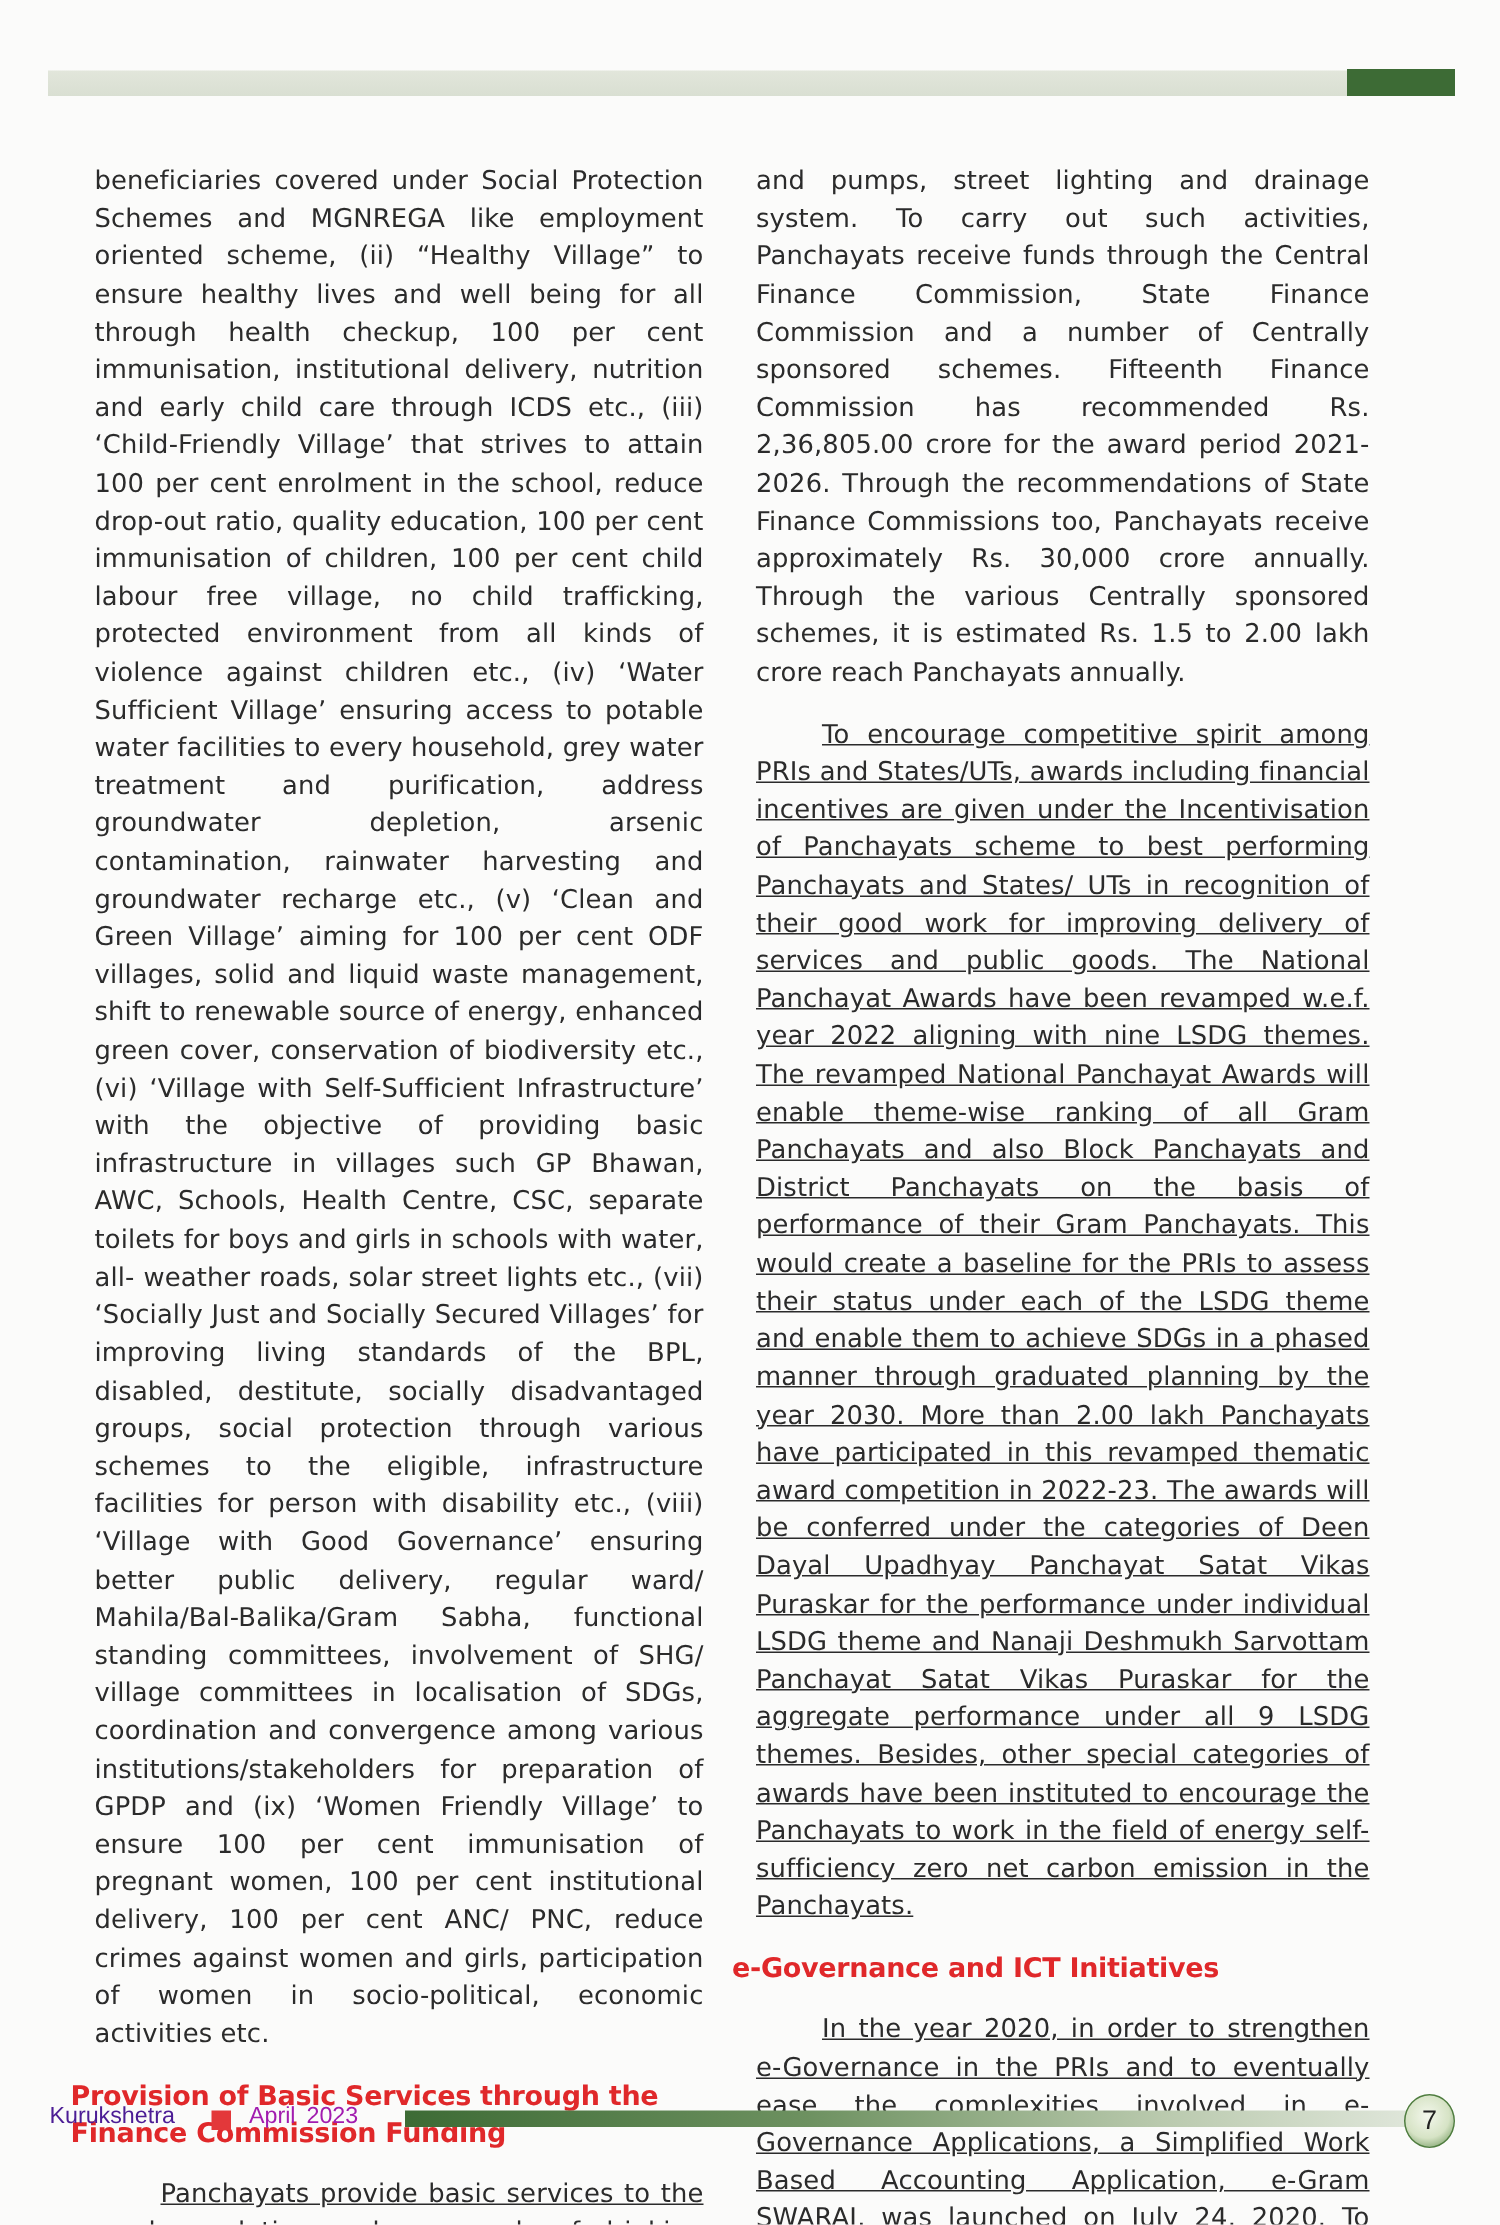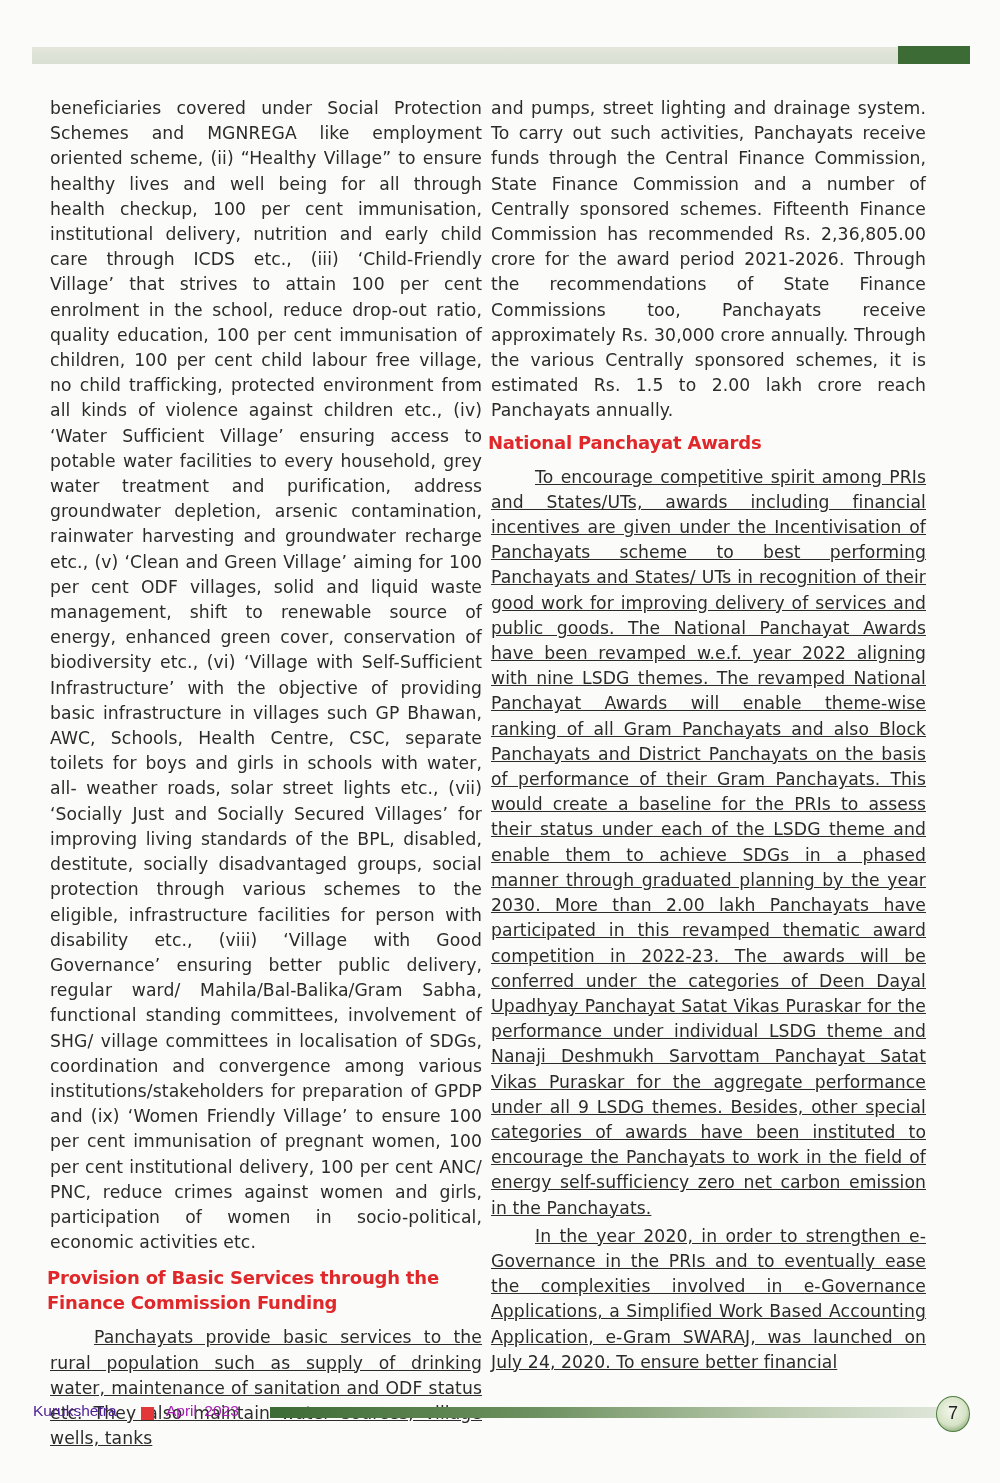--- a/index.html
+++ b/index.html
@@ -20,21 +20,21 @@
     background: #3d6b35;
   }
   .column {
     position: absolute; top: 93px; width: 438px;
     font-size: 17.2px; line-height: 25.2px;
     text-align: justify;
     letter-spacing: 0.1px;
   }
   .col-left { left: 47px; }
   .col-right { left: 488px; width: 441px; }
-  .para { margin: 3px; hyphens: none; }
+  .para { margin: 16px; hyphens: none; }
   .indent { text-indent: 44px; text-decoration: underline; }
   .heading {
     color: #e0282a;
     font-weight: bold;
     font-size: 18px;
     line-height: 25px;
     margin: 6px 0 10px 0;
     letter-spacing: -0.2px;
   }
   .col-left .heading { margin-top: 10px; text-align: left; }
@@ -71,22 +71,22 @@
 <div class="top-band-accent"></div>
 
 <div class="column col-left">
   <p class="para">beneficiaries covered under Social Protection Schemes and MGNREGA like employment oriented scheme, (ii) “Healthy Village” to ensure healthy lives and well being for all through health checkup, 100 per cent immunisation, institutional delivery, nutrition and early child care through ICDS etc., (iii) ‘Child-Friendly Village’ that strives to attain 100 per cent enrolment in the school, reduce drop-out ratio, quality education, 100 per cent immunisation of children, 100 per cent child labour free village, no child trafficking, protected environment from all kinds of violence against children etc., (iv) ‘Water Sufficient Village’ ensuring access to potable water facilities to every household, grey water treatment and purification, address groundwater depletion, arsenic contamination, rainwater harvesting and groundwater recharge etc., (v) ‘Clean and Green Village’ aiming for 100 per cent ODF villages, solid and liquid waste management, shift to renewable source of energy, enhanced green cover, conservation of biodiversity etc., (vi) ‘Village with Self-Sufficient Infrastructure’ with the objective of providing basic infrastructure in villages such GP Bhawan, AWC, Schools, Health Centre, CSC, separate toilets for boys and girls in schools with water, all- weather roads, solar street lights etc., (vii) ‘Socially Just and Socially Secured Villages’ for improving living standards of the BPL, disabled, destitute, socially disadvantaged groups, social protection through various schemes to the eligible, infrastructure facilities for person with disability etc., (viii) ‘Village with Good Governance’ ensuring better public delivery, regular ward/ Mahila/Bal-Balika/Gram Sabha, functional standing committees, involvement of SHG/ village committees in localisation of SDGs, coordination and convergence among various institutions/stakeholders for preparation of GPDP and (ix) ‘Women Friendly Village’ to ensure 100 per cent immunisation of pregnant women, 100 per cent institutional delivery, 100 per cent ANC/ PNC, reduce crimes against women and girls, participation of women in socio-political, economic activities etc.</p>
   <h2 class="heading">Provision of Basic Services through the Finance Commission Funding</h2>
   <p class="para indent">Panchayats provide basic services to the rural population such as supply of drinking water, maintenance of sanitation and ODF status etc. They also maintain water sources, village wells, tanks</p>
 </div>
 
 <div class="column col-right">
   <p class="para">and pumps, street lighting and drainage system. To carry out such activities, Panchayats receive funds through the Central Finance Commission, State Finance Commission and a number of Centrally sponsored schemes. Fifteenth Finance Commission has recommended Rs. 2,36,805.00 crore for the award period 2021-2026. Through the recommendations of State Finance Commissions too, Panchayats receive approximately Rs. 30,000 crore annually. Through the various Centrally sponsored schemes, it is estimated Rs. 1.5 to 2.00 lakh crore reach Panchayats annually.</p>
-  <h2 class="heading">National Panchayat Awards</h2>
   <p class="para indent">To encourage competitive spirit among PRIs and States/UTs, awards including financial incentives are given under the Incentivisation of Panchayats scheme to best performing Panchayats and States/ UTs in recognition of their good work for improving delivery of services and public goods. The National Panchayat Awards have been revamped w.e.f. year 2022 aligning with nine LSDG themes. The revamped National Panchayat Awards will enable theme-wise ranking of all Gram Panchayats and also Block Panchayats and District Panchayats on the basis of performance of their Gram Panchayats. This would create a baseline for the PRIs to assess their status under each of the LSDG theme and enable them to achieve SDGs in a phased manner through graduated planning by the year 2030. More than 2.00 lakh Panchayats have participated in this revamped thematic award competition in 2022-23. The awards will be conferred under the categories of Deen Dayal Upadhyay Panchayat Satat Vikas Puraskar for the performance under individual LSDG theme and Nanaji Deshmukh Sarvottam Panchayat Satat Vikas Puraskar for the aggregate performance under all 9 LSDG themes. Besides, other special categories of awards have been instituted to encourage the Panchayats to work in the field of energy self-sufficiency zero net carbon emission in the Panchayats.</p>
+  <h2 class="heading">e-Governance and ICT Initiatives</h2>
   <p class="para indent">In the year 2020, in order to strengthen e-Governance in the PRIs and to eventually ease the complexities involved in e-Governance Applications, a Simplified Work Based Accounting Application, e-Gram SWARAJ, was launched on July 24, 2020. To ensure better financial</p>
 </div>
 
 <div class="footer">
   <span class="footer-mag">Kurukshetra</span>
   <span class="footer-square"></span>
   <span class="footer-date">April 2023</span>
   <span class="footer-bar"></span>
   <span class="page-badge">7</span>
 </div>

